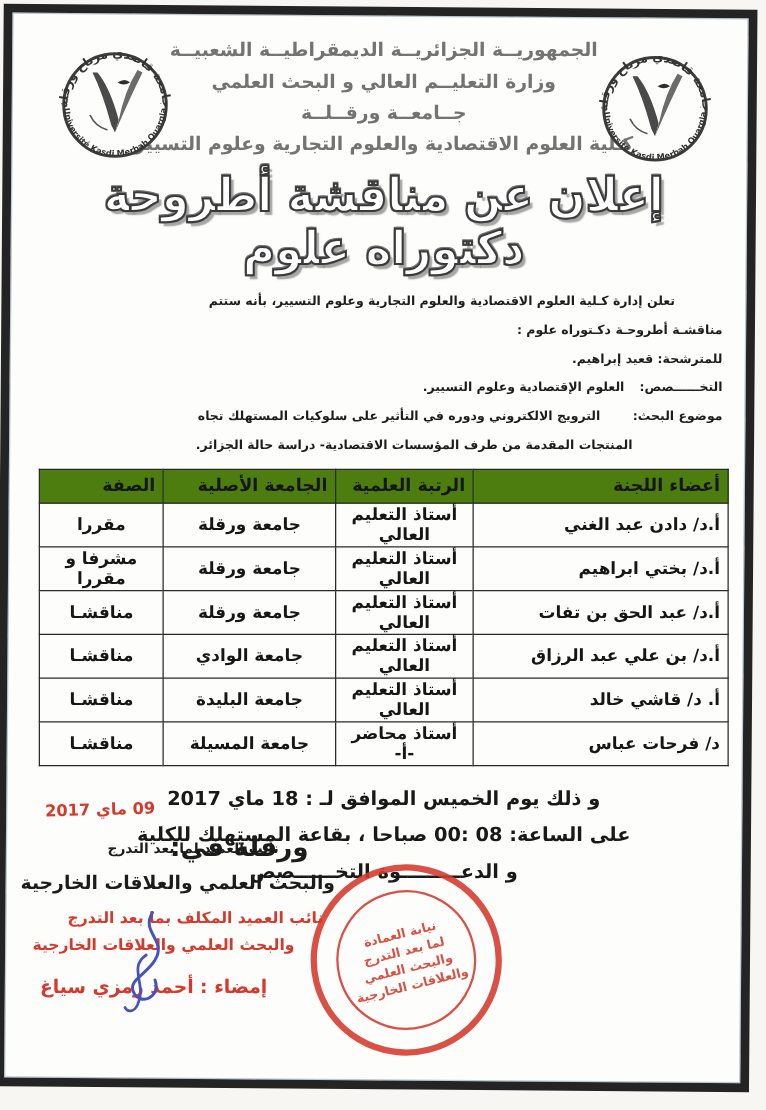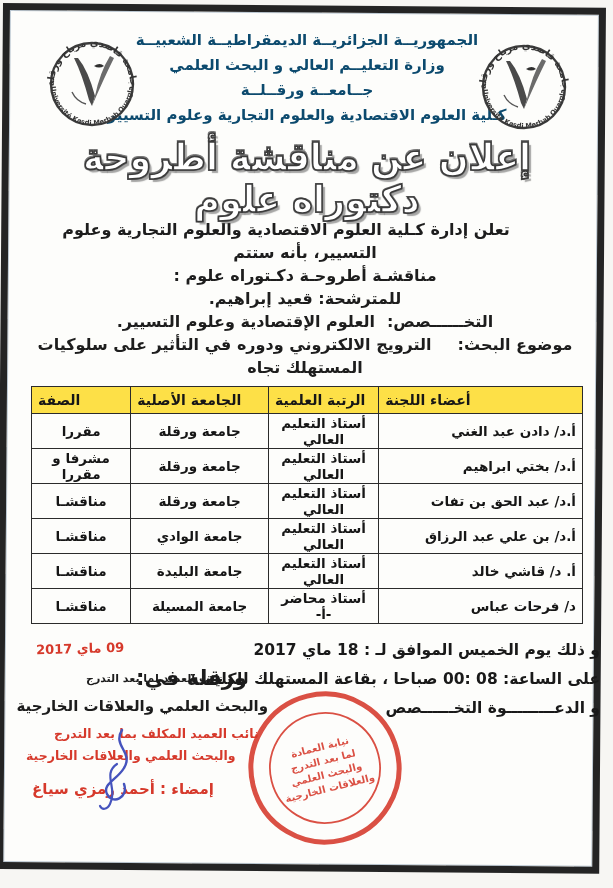--- a/index.html
+++ b/index.html
@@ -7,50 +7,50 @@
     width:613px;height:888px;position:relative;background:#f7f6f3;
     font-family:"DejaVu Sans",sans-serif;color:#1c1c1c;overflow:hidden;
   }
   .scan-frame{
     position:absolute;left:3px;top:3px;width:589px;height:852px;
     border:7px solid #242424;transform:rotate(0.45deg);transform-origin:top left;
     background:#fdfdfb;box-shadow:inset 0 0 0 1px #bcc8d2;
   }
   .doc{position:absolute;left:14px;top:12px;width:586px;height:860px;direction:rtl;}
   
-  .header{padding-top:16px;text-align:center;font-weight:bold;font-size:15px;line-height:25px;color:#0c4a6e;}
+  .header{padding-top:16px;text-align:center;font-weight:bold;font-size:15px;line-height:25px;color:#737373;}
   .logo{position:absolute;width:108px;height:108px;}
   .logo.left{left:24px;top:18px;}
   .logo.right{left:456px;top:21px;}
   
   .deco-title{
     margin-top:10px;text-align:center;font-size:35px;font-weight:bold;letter-spacing:1px;
     color:#fff;-webkit-text-stroke:1.5px #3a3a3a;
     text-shadow:-1px -1px 0 #777,1px -1px 0 #777,-1px 1px 0 #777,1px 1px 0 #777,3px 3px 1px rgba(80,80,80,.5);
     transform:scaleY(1.06);
   }
   
-  .para{margin-top:0;padding:0 22px 0 18px;font-size:16px;font-weight:bold;line-height:23px;color:#1d1d1d;text-align:center;}
+  .para{margin-top:12px;padding:0 22px 0 18px;font-size:10px;font-weight:bold;line-height:23px;color:#1d1d1d;}
   .para .indent{text-indent:38px;display:block;}
   .para .lbl{display:inline-block;}
   .topic-wrap{display:block;}
   .topic-line2{display:block;margin-right:72px;}
   .gap{display:inline-block;width:26px;}
   
   table.committee{
     border-collapse:collapse;margin:7px auto 0 auto;width:552px;table-layout:fixed;
     font-size:13.5px;font-weight:bold;color:#161616;
   }
   table.committee th,table.committee td{border:1.6px solid #2b2b2b;padding:1px 6px;height:21px;}
-  table.committee th{height:24px;font-size:14px;text-align:left;background:#fde047;}
+  table.committee th{height:24px;font-size:14px;text-align:right;background:#4d7c0f;}
   td.c-member{text-align:right;}
   td.c-rank,td.c-univ,td.c-role{text-align:center;}
   col.w-member{width:37%;}col.w-rank{width:20%;}col.w-univ{width:25%;}col.w-role{width:18%;}
   
-  .schedule{margin-top:12px;text-align:right;font-size:15.5px;font-weight:bold;line-height:29px;color:#191919;}
+  .schedule{margin-top:12px;text-align:center;font-size:15.5px;font-weight:bold;line-height:29px;color:#191919;}
   .schedule bdo{unicode-bidi:bidi-override;}
   
   .footer{position:absolute;left:0;top:616px;width:586px;height:244px;}
   .footer .abs{position:absolute;white-space:nowrap;}
   .date-stamp{left:22px;top:13px;color:#d6392b;font-weight:bold;font-size:13px;letter-spacing:2px;transform:rotate(-1.5deg);z-index:2;}
   .place-label{left:122px;top:38px;font-weight:bold;font-size:21px;z-index:1;}
   .signer-1{left:38px;top:44px;width:205px;text-align:center;font-weight:bold;font-size:11px;z-index:1;}
   .signer-2{left:6px;top:69px;width:248px;text-align:center;font-weight:bold;font-size:15px;z-index:1;}
   .rstamp-line1{left:40px;top:98px;color:#d6392b;font-weight:bold;font-size:12.5px;z-index:2;}
   .rstamp-line2{left:12px;top:120px;color:#d6392b;font-weight:bold;font-size:12.5px;z-index:2;}
@@ -114,20 +114,21 @@
     <span class="indent">تعلن إدارة كـلية العلوم الاقتصادية والعلوم التجارية وعلوم التسيير، بأنه ستتم</span>
     <span class="indent" style="text-indent:0">مناقشـة أطروحـة دكـتوراه علوم :</span>
     <div>
       <span class="lbl">للمترشحة:</span>&nbsp;<span>قعيد إبراهيم.</span>
     </div>
     <div>
       <span class="lbl">التخــــــصص:</span><span class="gap" style="width:12px"></span><span>العلوم الإقتصادية وعلوم التسيير.</span>
     </div>
     <div class="topic-wrap">
       <span class="lbl">موضوع البحث:</span><span class="gap"></span><span>الترويج الالكتروني ودوره في التأثير على سلوكيات المستهلك تجاه</span>
+      <span class="topic-line2">المنتجات المقدمة من طرف المؤسسات الاقتصادية- دراسة حالة الجزائر.</span>
     </div>
   </div>
 
   <table class="committee" dir="rtl">
     <colgroup>
       <col class="w-member">
         <col class="w-rank">
         <col class="w-univ">
         <col class="w-role">
     </colgroup>

